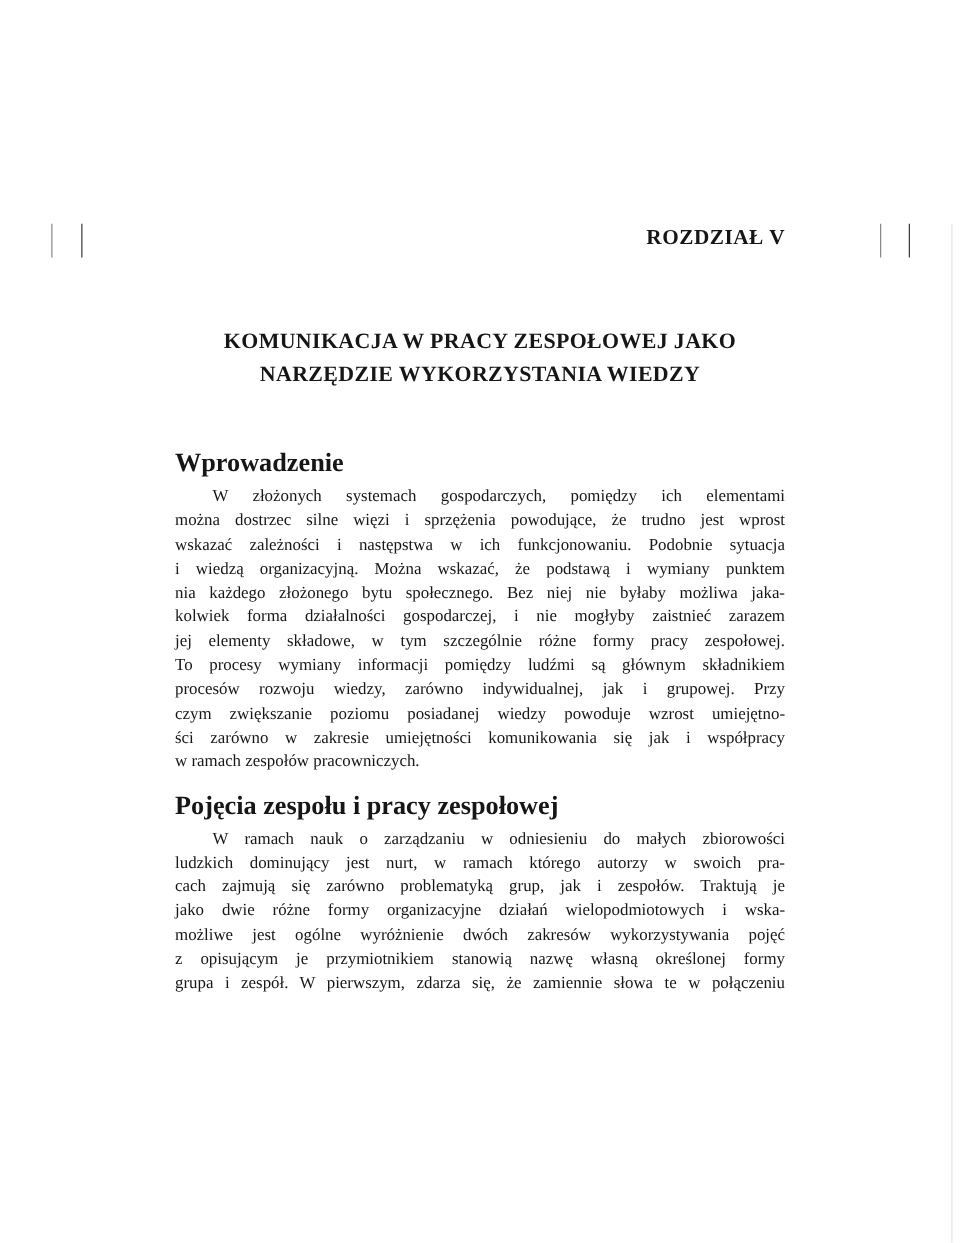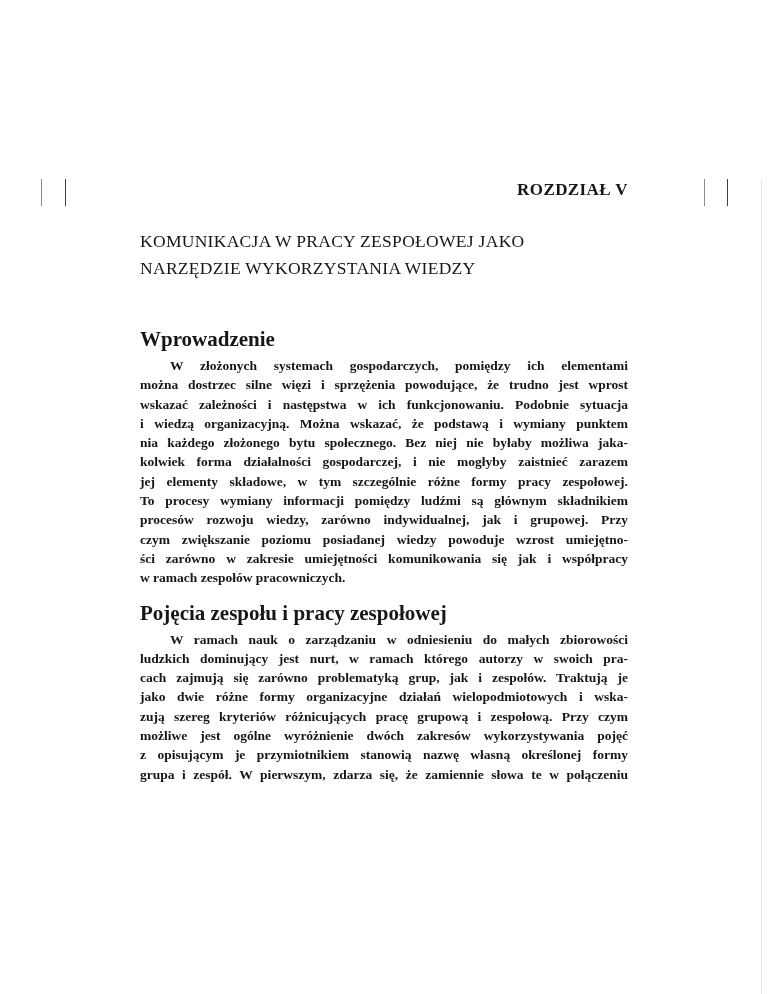--- a/index.html
+++ b/index.html
@@ -17,37 +17,37 @@
 
   .chapter {
     margin-top: 179px;
     text-align: right;
     font-weight: bold;
     font-size: 17px;
     line-height: 22px;
     letter-spacing: 0.4px;
   }
   .title {
-    margin-top: 27px;
-    text-align: left;
-    font-weight: normal;
+    margin-top: 58px;
+    text-align: center;
+    font-weight: bold;
     font-size: 17.5px;
     line-height: 27px;
     letter-spacing: 0.3px;
   }
   .section-heading {
     font-weight: bold;
     font-size: 21px;
     line-height: 22px;
     text-align: left;
   }
   #heading-1 { margin-top: 46px; margin-bottom: 6px; }
   #heading-2 { margin-top: 14px; margin-bottom: 6px; }
 
-  .para { font-size: 13.5px; line-height: 19.3px; font-weight: bold; }
+  .para { font-size: 13.5px; line-height: 19.3px; }
   .line {
     text-align: justify;
     text-align-last: justify;
   }
   .line.indent { text-indent: 30px; }
   .line.flush-last { text-align-last: left; }
 
   .crop {
     position: absolute;
     width: 1px;
@@ -100,20 +100,19 @@
       <div class="line flush-last">w ramach zespołów pracowniczych.</div>
     </div>
 
     <div class="section-heading" id="heading-2">Pojęcia zespołu i pracy zespołowej</div>
 
     <div class="para">
       <div class="line indent">W ramach nauk o zarządzaniu w odniesieniu do małych zbiorowości</div>
       <div class="line">ludzkich dominujący jest nurt, w ramach którego autorzy w swoich pra-</div>
       <div class="line">cach zajmują się zarówno problematyką grup, jak i zespołów. Traktują je</div>
       <div class="line">jako dwie różne formy organizacyjne działań wielopodmiotowych i wska-</div>
-      <div class="line">zują szereg kryteriów różnicujących pracę grupową i zespołową. Przy czym</div>
       <div class="line">możliwe jest ogólne wyróżnienie dwóch zakresów wykorzystywania pojęć</div>
       <div class="line">z opisującym je przymiotnikiem stanowią nazwę własną określonej formy</div>
       <div class="line">grupa i zespół. W pierwszym, zdarza się, że zamiennie słowa te w połączeniu</div>
     </div>
 
   </div>
 </div>
 
 </body></html>

